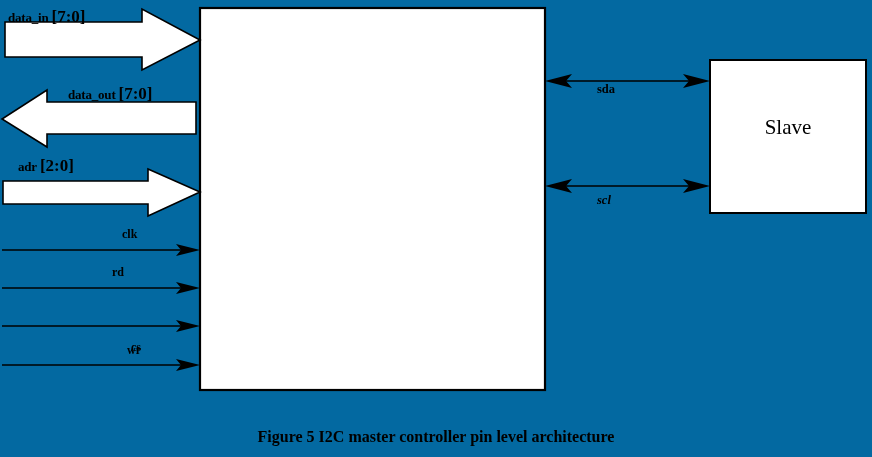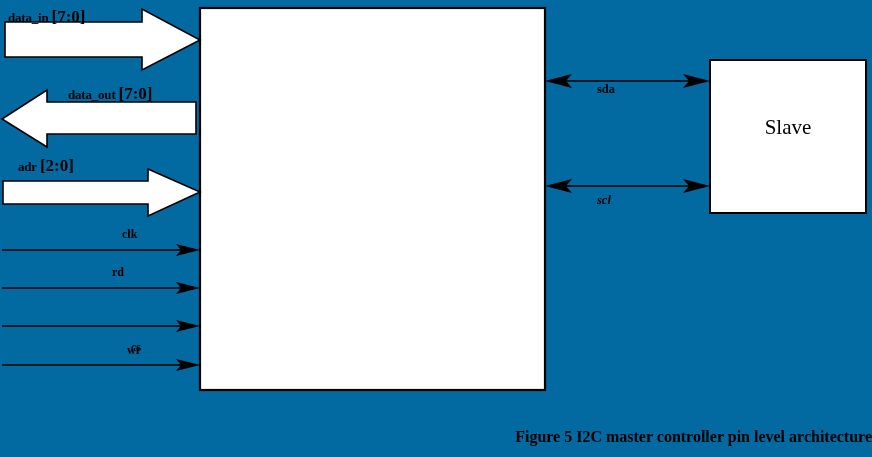--- a/index.html
+++ b/index.html
@@ -59,21 +59,21 @@
     font-family: "Liberation Serif", "DejaVu Serif", serif;
     font-size: 21px;
     color: #000000;
     white-space: nowrap;
   }
   #caption {
     position: absolute;
     left: 0;
     top: 428px;
     width: 872px;
-    text-align: right;
+    text-align: center;
     font-family: "Liberation Serif", "DejaVu Serif", serif;
     font-weight: bold;
     font-size: 16px;
     color: #000000;
   }
 </style>
 </head>
 <body>
 
 <div id="page">

